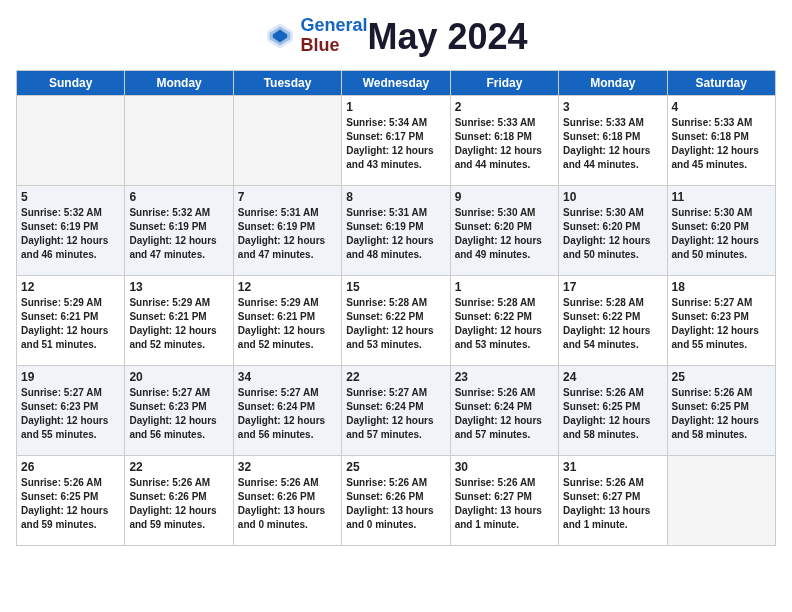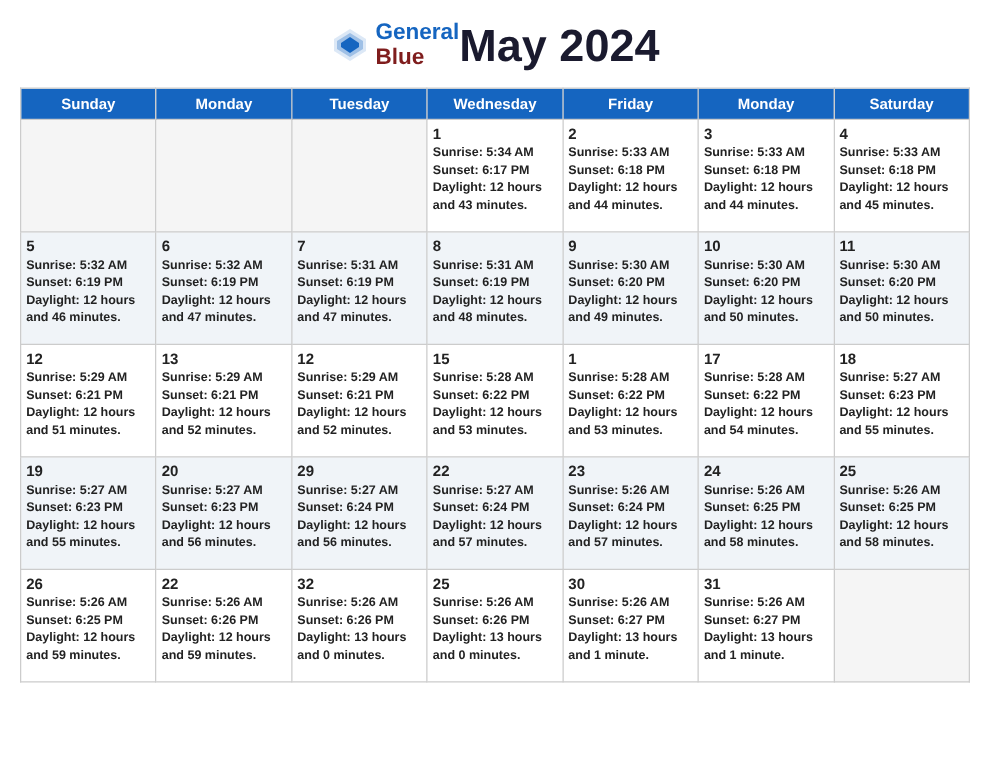--- a/index.html
+++ b/index.html
@@ -246,21 +246,21 @@
           Sunrise: 5:27 AM<br>Sunset: 6:23 PM<br>Daylight: 12 hours and 55 minutes.
         </div>
         </td>
         <td>
           <div class="day-num">20</div>
         <div class="day-info">
           Sunrise: 5:27 AM<br>Sunset: 6:23 PM<br>Daylight: 12 hours and 56 minutes.
         </div>
         </td>
         <td>
-          <div class="day-num">29</div>
+          <div class="day-num">34</div>
         <div class="day-info">
           Sunrise: 5:27 AM<br>Sunset: 6:24 PM<br>Daylight: 12 hours and 56 minutes.
         </div>
         </td>
         <td>
           <div class="day-num">22</div>
         <div class="day-info">
           Sunrise: 5:27 AM<br>Sunset: 6:24 PM<br>Daylight: 12 hours and 57 minutes.
         </div>
         </td>

